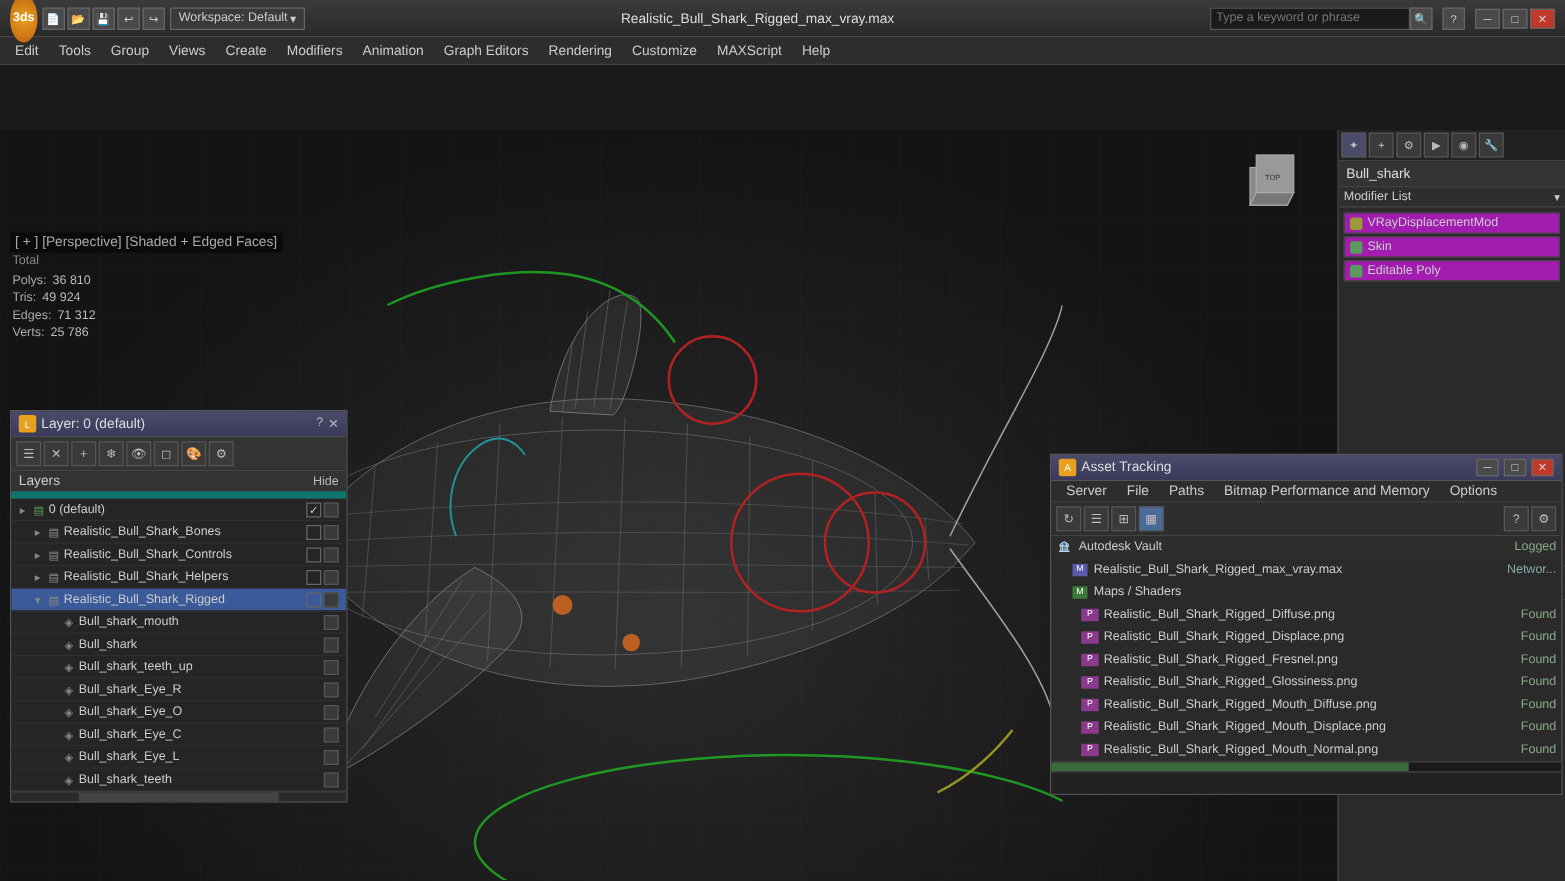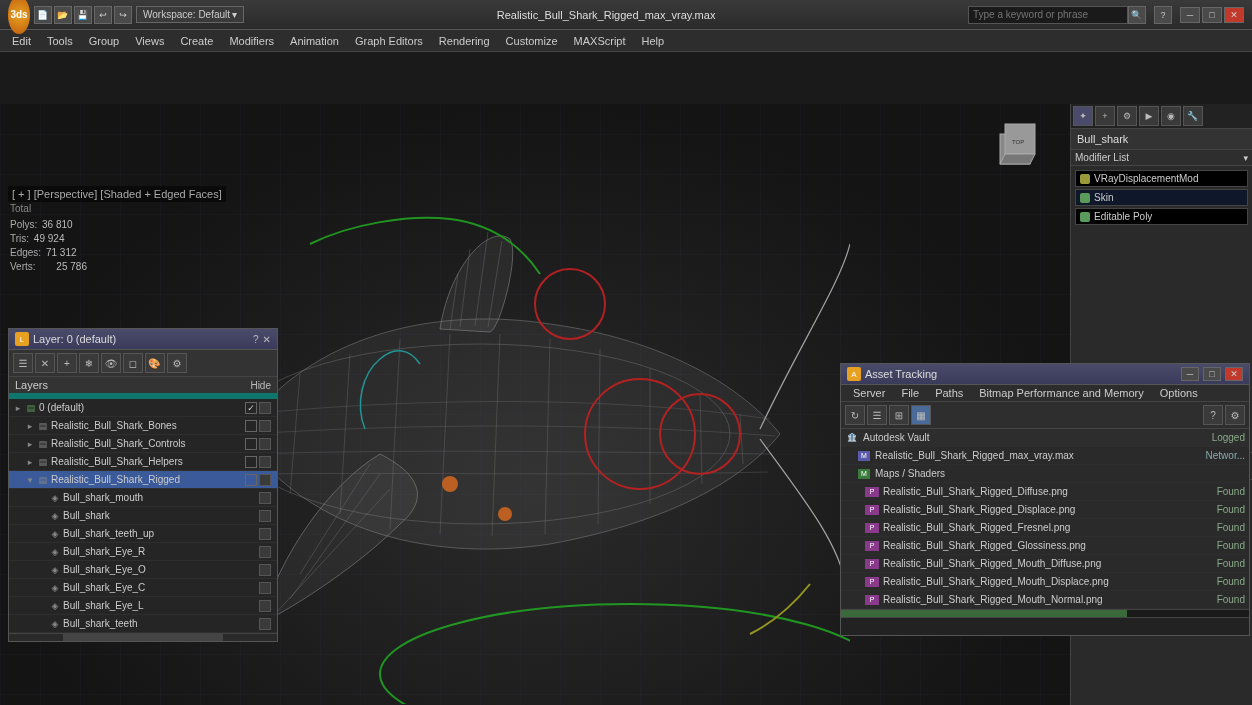--- a/index.html
+++ b/index.html
@@ -214,24 +214,24 @@
 
     .modifier-stack {
       padding: 4px;
       flex: 1;
     }
     .modifier-item {
       display: flex; align-items: center;
       padding: 2px 4px;
       gap: 4px;
       margin-bottom: 2px;
-      background: #000000;
+      background: #a21caf;
       border: 1px solid #444;
     }
-    .modifier-item.active { background: #0f172a; }
+    .modifier-item.active { background: #a21caf; }
     .mod-icon {
       width: 10px; height: 10px;
       background: #888;
       border-radius: 2px;
     }
     .mod-icon.green { background: #5a9a5a; }
     .mod-icon.yellow { background: #9a9a3a; }
     .mod-text { font-size: 10px; color: #ccc; }
 
     .rpanel-toolbar {
@@ -580,21 +580,21 @@
       <div>
         <span>Tris:</span>
         <span style="color:#bbb;margin-left:2px;">49 924</span>
       </div>
       <div>
         <span>Edges:</span>
         <span style="color:#bbb;margin-left:2px;">71 312</span>
       </div>
       <div>
         <span>Verts:</span>
-        <span style="color:#bbb;margin-left:18px;">25 786</span>
+        <span style="color:#bbb;margin-left:2px;">25 786</span>
       </div>
     </div>
 
     <div class="shark-container">
       <svg width="750" height="560" viewBox="0 0 750 560">
 
         <g opacity="0.85">
 
           <ellipse cx="380" cy="290" rx="250" ry="90" fill="none" stroke="#888" stroke-width="0.7" opacity="0.6"></ellipse>
 

